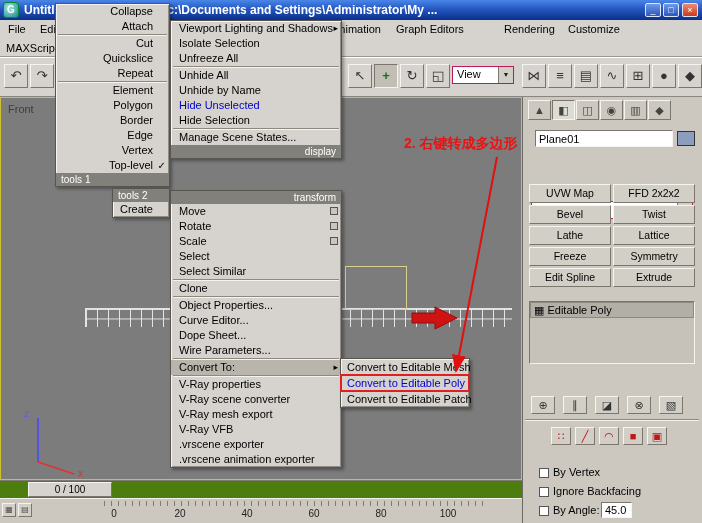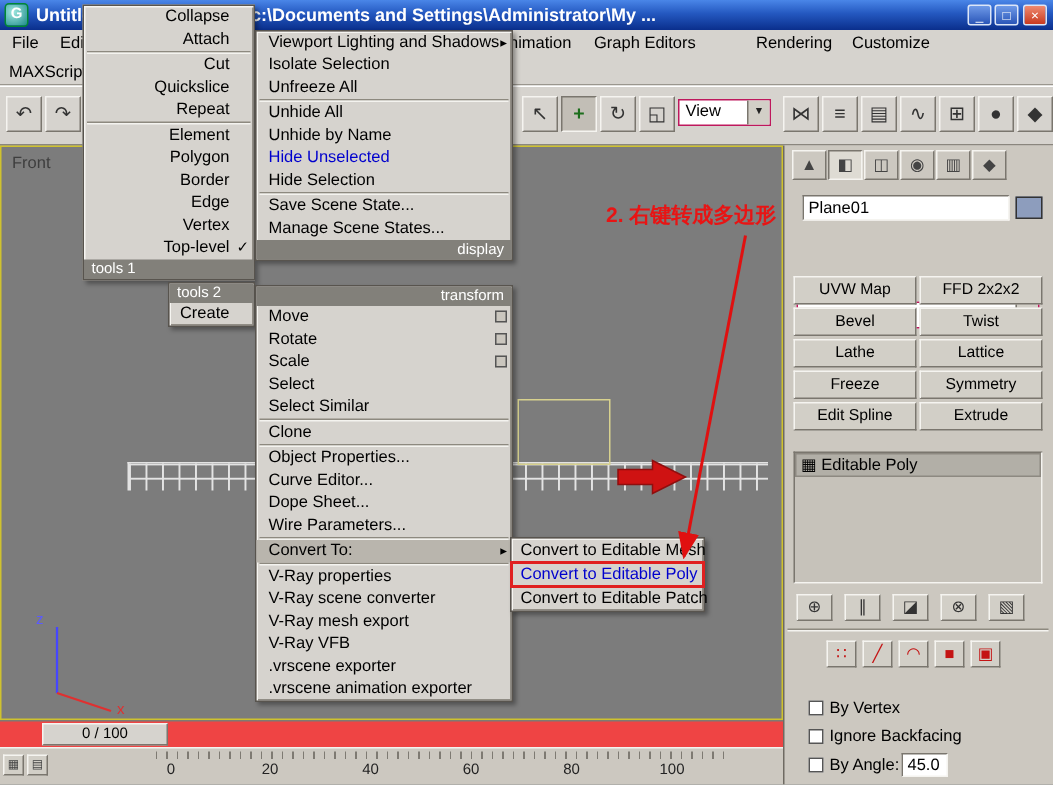--- a/index.html
+++ b/index.html
@@ -57,21 +57,21 @@
   .mbtn{width:82px;height:19px;background:#d2cfc7;border:1px solid;border-color:#f5f4f0 #7a766e #7a766e #f5f4f0;font-size:10.5px;text-align:center;line-height:17px;white-space:nowrap;overflow:hidden;}
   .stack{background:#c6c2ba;border:1px solid;border-color:#7a766e #f5f4f0 #f5f4f0 #7a766e;}
   .stackrow{height:16px;background:#b2afa7;border:1px solid #8d8981;line-height:14px;padding-left:3px;white-space:nowrap;}
   .sicon{width:24px;height:18px;border:1px solid;border-color:#f5f4f0 #7a766e #7a766e #f5f4f0;text-align:center;line-height:16px;font-size:11px;color:#333;background:#d2cfc7;}
   .redicon{width:20px;height:18px;border:1px solid;border-color:#f5f4f0 #7a766e #7a766e #f5f4f0;color:#c41414;text-align:center;line-height:16px;font-size:11px;background:#d2cfc7;}
   .pdivider{left:2px;width:174px;height:2px;border-top:1px solid #8d897f;border-bottom:1px solid #f4f3ef;}
   .cbrow{white-space:nowrap;font-size:11px;}
   .cbox{width:10px;height:10px;background:#fff;border:1px solid #555;display:inline-block;vertical-align:-2px;margin-right:4px;}
 
   
-  .tslider{left:0;top:480px;width:522px;height:18px;background:#ef4444;border-top:1px solid #7e7a72;}
+  .tslider{left:0;top:480px;width:522px;height:18px;background:#4d7c0f;border-top:1px solid #7e7a72;}
   .tshandle{left:28px;top:1px;width:84px;height:15px;background:#d6d3ce;border:1px solid;border-color:#f5f4f0 #7a766e #7a766e #f5f4f0;text-align:center;line-height:13px;font-size:10px;}
   .ruler{left:0;top:498px;width:522px;height:25px;background:#ccc8c0;border-top:1px solid #f4f3ef;}
   .ricon{top:4px;width:14px;height:14px;border:1px solid;border-color:#f5f4f0 #7a766e #7a766e #f5f4f0;font-size:8px;line-height:12px;text-align:center;color:#444;background:#d2cfc7;}
   .tickstrip{left:104px;top:2px;width:380px;height:5px;background:repeating-linear-gradient(90deg,#7e7a72 0 1px,transparent 1px 7px);}
   .tnum{top:9px;width:20px;text-align:center;font-size:10px;color:#222;}
 
   
   .anno{left:404px;top:135px;color:#e81414;font-size:14px;font-weight:bold;z-index:31;white-space:nowrap;}
   .overlay{left:0;top:0;width:702px;height:523px;z-index:30;pointer-events:none;}
 </style>
@@ -160,21 +160,20 @@
     <span class="arr">▸</span>
   </div>
   <div class="qitem">Isolate Selection</div>
   <div class="qitem">Unfreeze All</div>
   <div class="qsep"></div>
   <div class="qitem">Unhide All</div>
   <div class="qitem">Unhide by Name</div>
   <div class="qitem blue">Hide Unselected</div>
   <div class="qitem">Hide Selection</div>
   <div class="qsep"></div>
-  <div class="qitem">Save Scene State...</div>
   <div class="qitem">Manage Scene States...</div>
   <div class="qhdr hdr-r">display</div>
 </div>
 
 <div class="abs menu" style="left:170px;top:190px;width:172px;">
   <div class="qhdr hdr-r">transform</div>
   <div class="qitem">
     <span>Move</span>
     <span class="sbox"></span>
   </div>
@@ -235,21 +234,21 @@
   <div class="abs mbtn" style="left:90px;top:87px;">FFD 2x2x2</div>
   <div class="abs mbtn" style="left:6px;top:108px;">Bevel</div>
   <div class="abs mbtn" style="left:90px;top:108px;">Twist</div>
   <div class="abs mbtn" style="left:6px;top:129px;">Lathe</div>
   <div class="abs mbtn" style="left:90px;top:129px;">Lattice</div>
   <div class="abs mbtn" style="left:6px;top:150px;">Freeze</div>
   <div class="abs mbtn" style="left:90px;top:150px;">Symmetry</div>
   <div class="abs mbtn" style="left:6px;top:171px;">Edit Spline</div>
   <div class="abs mbtn" style="left:90px;top:171px;">Extrude</div>
 
-  <div class="abs stack" style="left:6px;top:204px;width:166px;height:88px;">
+  <div class="abs stack" style="left:6px;top:204px;width:166px;height:63px;">
     <div class="stackrow">
       <span>▦</span>
       <span>Editable Poly</span>
     </div>
   </div>
 
   <div class="abs sicon" style="left:8px;top:299px;">⊕</div>
   <div class="abs sicon" style="left:40px;top:299px;">∥</div>
   <div class="abs sicon" style="left:72px;top:299px;">◪</div>
   <div class="abs sicon" style="left:104px;top:299px;">⊗</div>

